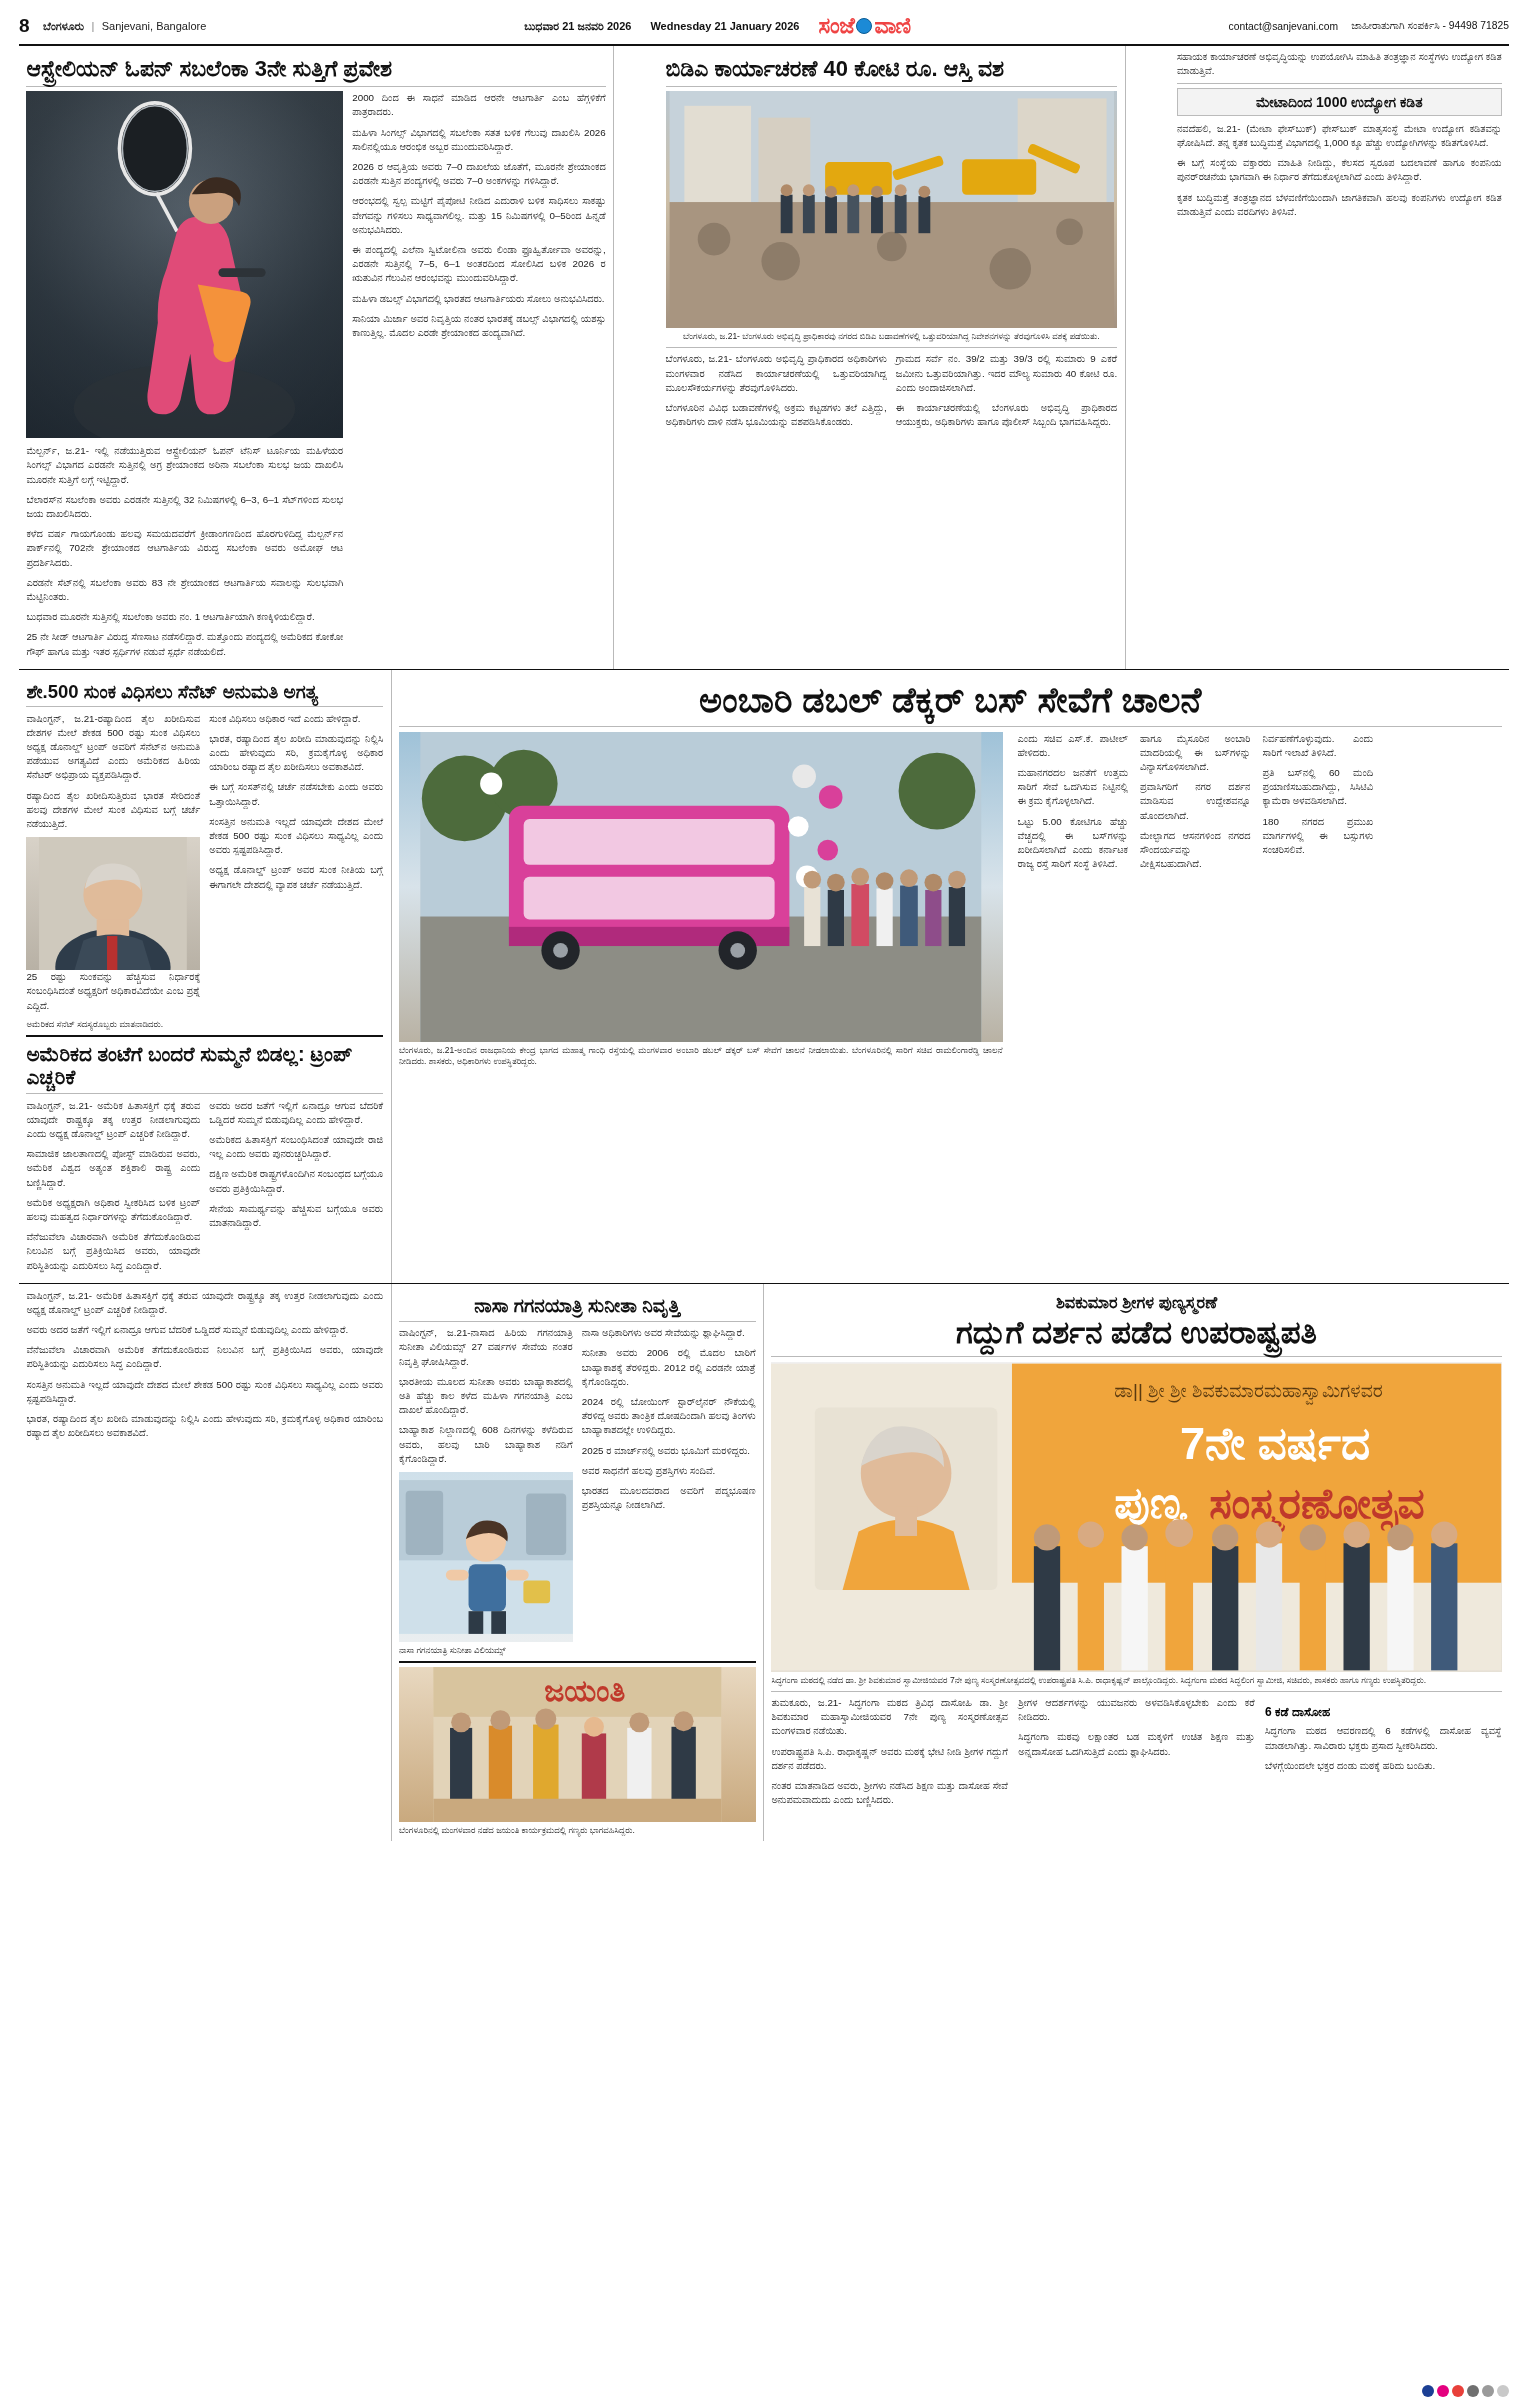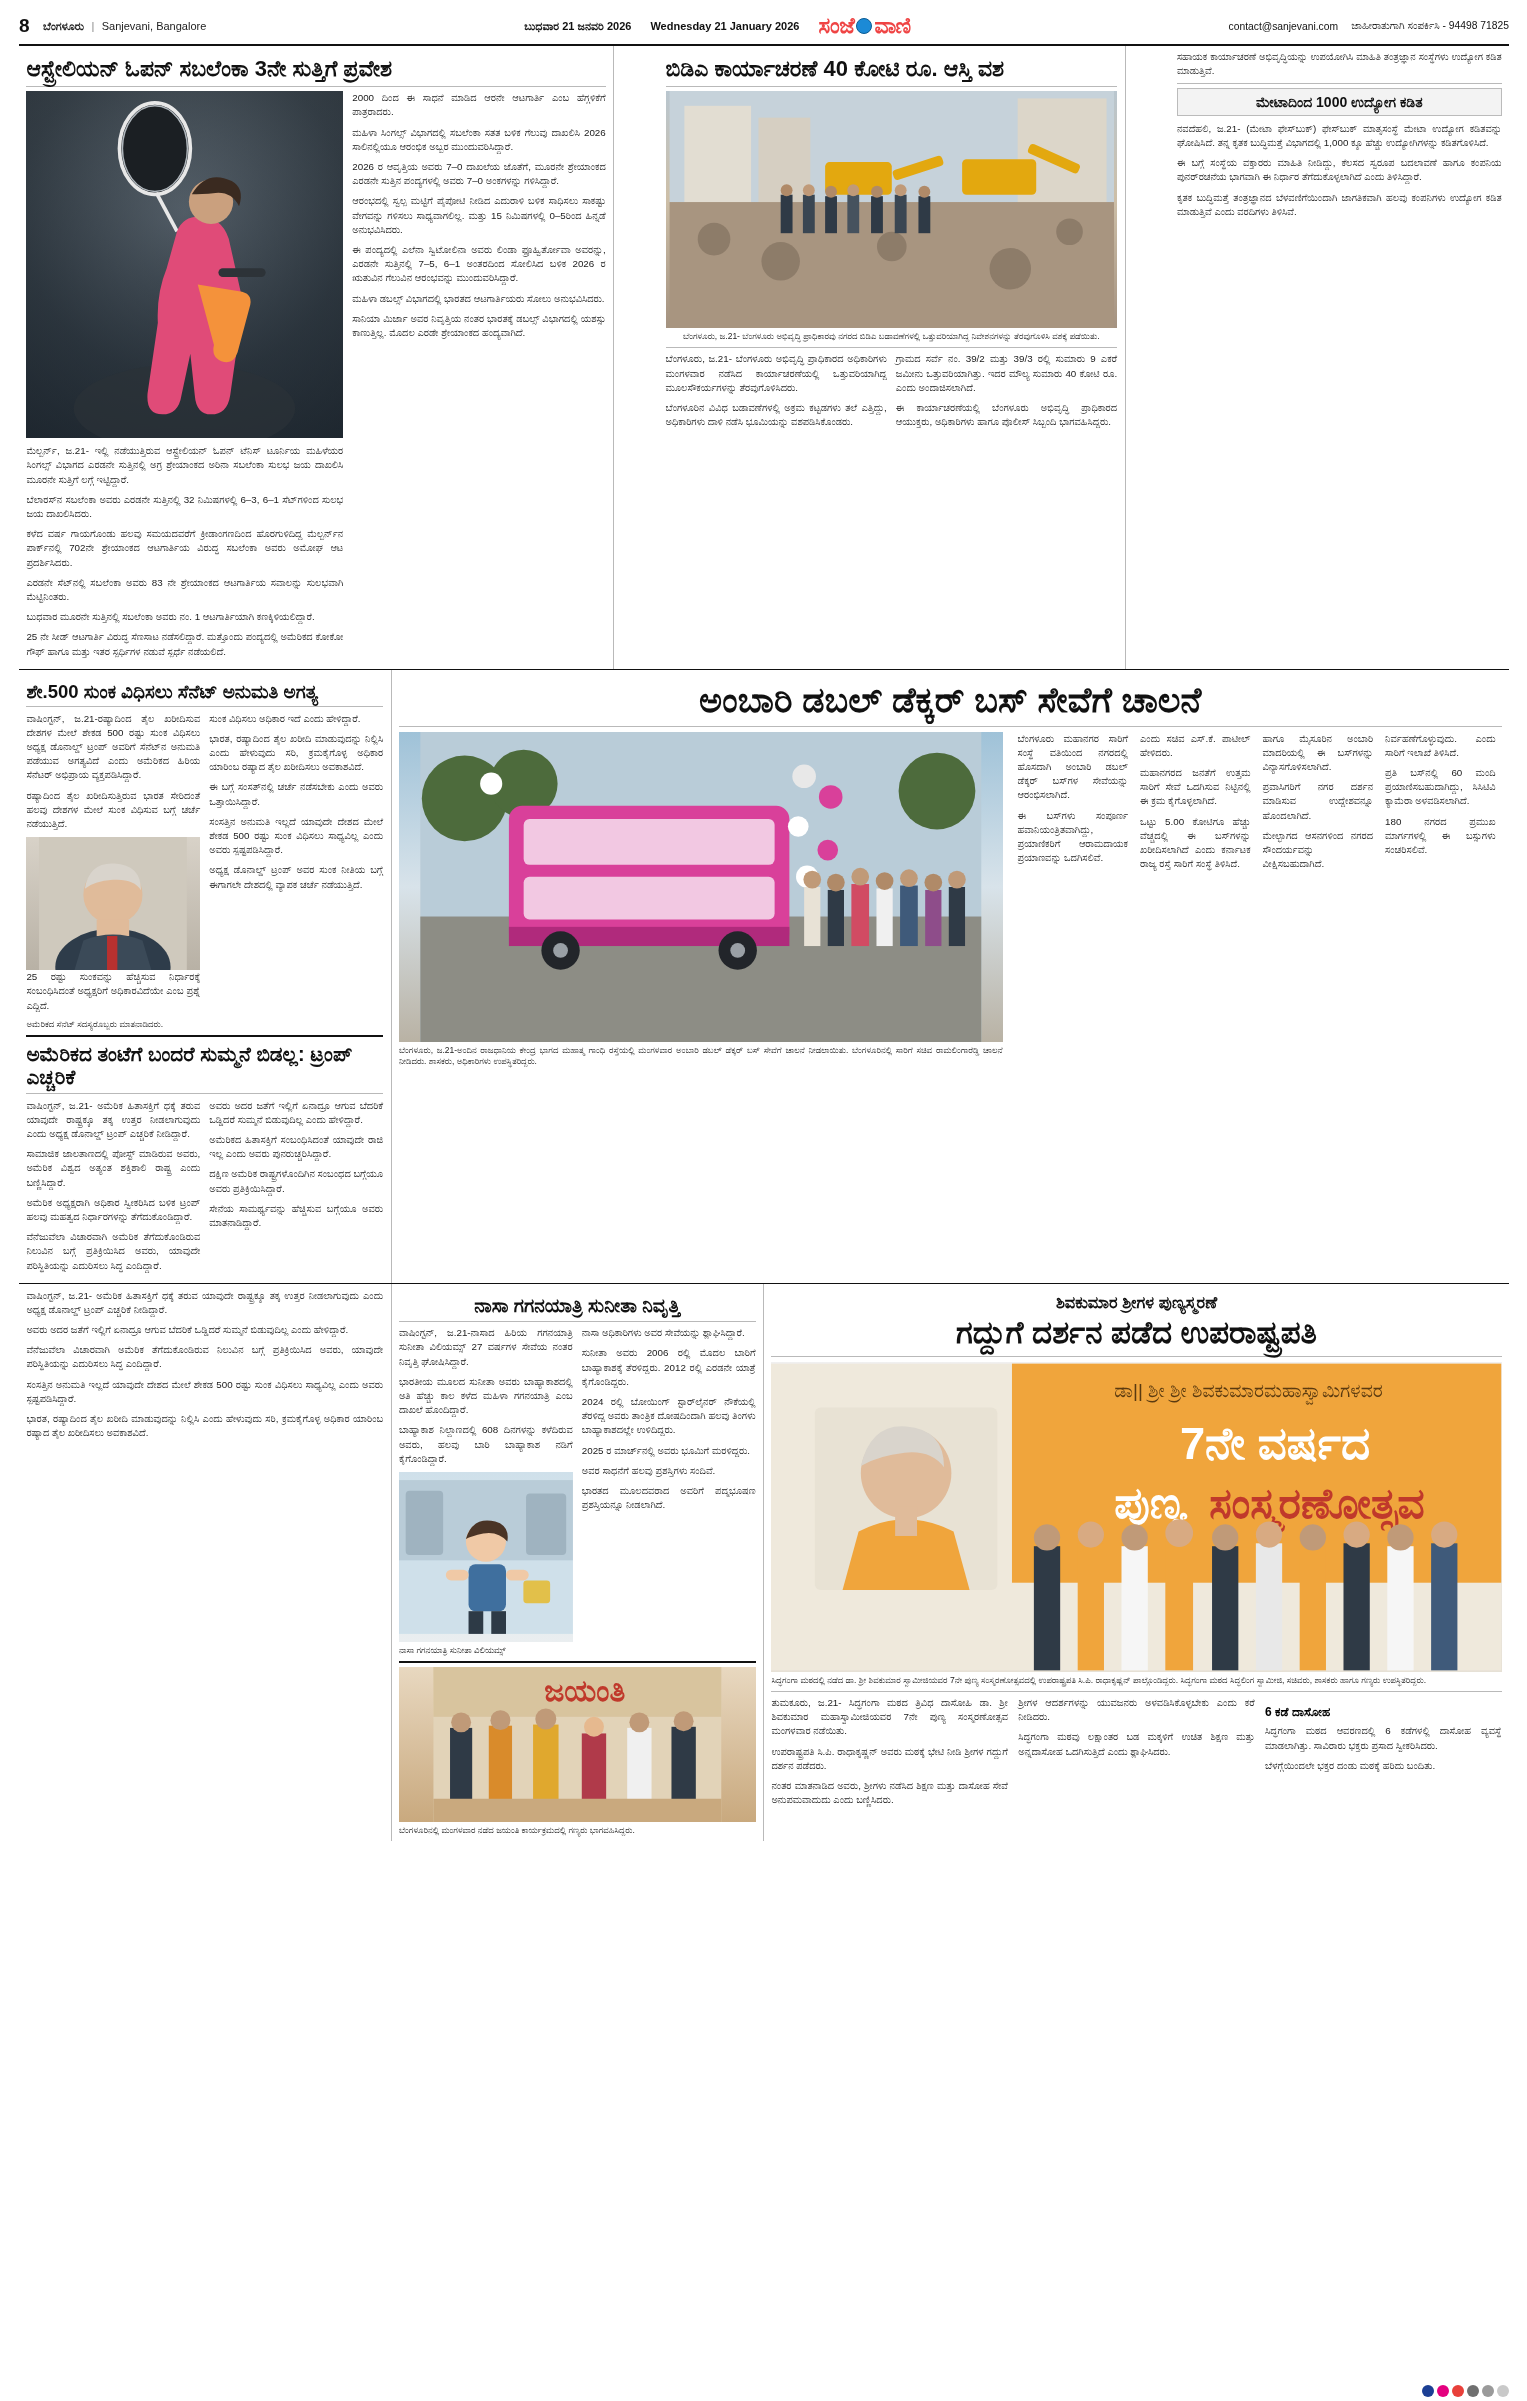--- a/index.html
+++ b/index.html
@@ -372,26 +372,22 @@
                 <rect x="684" y="214" width="22" height="76" fill="#8e4d8a"></rect>
                   <circle cx="695" cy="204" r="12" fill="#b08a68"></circle>
                 <rect x="716" y="210" width="22" height="80" fill="#2f3a46"></rect>
                   <circle cx="727" cy="200" r="12" fill="#c09a78"></circle>
               </g>
             </svg>
           </div>
           <div class="cap">ಬೆಂಗಳೂರು,       ಜ.21-ಅಂದಿನ ರಾಜಧಾನಿಯ ಕೇಂದ್ರ ಭಾಗದ ಮಹಾತ್ಮ ಗಾಂಧಿ ರಸ್ತೆಯಲ್ಲಿ ಮಂಗಳವಾರ ಅಂಬಾರಿ ಡಬಲ್ ಡೆಕ್ಕರ್ ಬಸ್ ಸೇವೆಗೆ ಚಾಲನೆ ನೀಡಲಾಯಿತು. ಬೆಂಗಳೂರಿನಲ್ಲಿ ಸಾರಿಗೆ ಸಚಿವ ರಾಮಲಿಂಗಾರೆಡ್ಡಿ ಚಾಲನೆ ನೀಡಿದರು. ಶಾಸಕರು, ಅಧಿಕಾರಿಗಳು ಉಪಸ್ಥಿತರಿದ್ದರು.</div>
         </div>
         <div style="grid-column: span 1; padding:0 6px;" class="body-kn">
-          <p>ಬೆಂಗಳೂರು ಮಹಾನಗರ ಸಾರಿಗೆ ಸಂಸ್ಥೆ ವತಿಯಿಂದ ನಗರದಲ್ಲಿ ಹೊಸದಾಗಿ ಅಂಬಾರಿ ಡಬಲ್ ಡೆಕ್ಕರ್ ಬಸ್‌ಗಳ ಸೇವೆಯನ್ನು ಆರಂಭಿಸಲಾಗಿದೆ.</p>
-          <p>ಈ ಬಸ್‌ಗಳು ಸಂಪೂರ್ಣ ಹವಾನಿಯಂತ್ರಿತವಾಗಿದ್ದು, ಪ್ರಯಾಣಿಕರಿಗೆ ಆರಾಮದಾಯಕ ಪ್ರಯಾಣವನ್ನು ಒದಗಿಸಲಿವೆ.</p>
-        </div>
-        <div style="grid-column: span 1; padding:0 6px;" class="body-kn">
           <p>ಎಂದು ಸಚಿವ ಎಸ್.ಕೆ. ಪಾಟೀಲ್ ಹೇಳಿದರು.</p>
-          <p>ಮಹಾನಗರದ ಜನತೆಗೆ ಉತ್ತಮ ಸಾರಿಗೆ ಸೇವೆ ಒದಗಿಸುವ ನಿಟ್ಟಿನಲ್ಲಿ ಈ ಕ್ರಮ ಕೈಗೊಳ್ಳಲಾಗಿದೆ.</p>
+          <p>ಮಹಾನಗರದಲ ಜನತೆಗೆ ಉತ್ತಮ ಸಾರಿಗೆ ಸೇವೆ ಒದಗಿಸುವ ನಿಟ್ಟಿನಲ್ಲಿ ಈ ಕ್ರಮ ಕೈಗೊಳ್ಳಲಾಗಿದೆ.</p>
           <p>ಒಟ್ಟು 5.00 ಕೋಟಿಗೂ ಹೆಚ್ಚು ವೆಚ್ಚದಲ್ಲಿ ಈ ಬಸ್‌ಗಳನ್ನು ಖರೀದಿಸಲಾಗಿದೆ ಎಂದು ಕರ್ನಾಟಕ ರಾಜ್ಯ ರಸ್ತೆ ಸಾರಿಗೆ ಸಂಸ್ಥೆ ತಿಳಿಸಿದೆ.</p>
         </div>
         <div style="grid-column: span 1; padding:0 6px;" class="body-kn">
           <p>ಹಾಗೂ ಮೈಸೂರಿನ ಅಂಬಾರಿ ಮಾದರಿಯಲ್ಲಿ ಈ ಬಸ್‌ಗಳನ್ನು ವಿನ್ಯಾಸಗೊಳಿಸಲಾಗಿದೆ.</p>
           <p>ಪ್ರವಾಸಿಗರಿಗೆ ನಗರ ದರ್ಶನ ಮಾಡಿಸುವ ಉದ್ದೇಶವನ್ನೂ ಹೊಂದಲಾಗಿದೆ.</p>
           <p>ಮೇಲ್ಭಾಗದ ಆಸನಗಳಿಂದ ನಗರದ ಸೌಂದರ್ಯವನ್ನು ವೀಕ್ಷಿಸಬಹುದಾಗಿದೆ.</p>
         </div>
         <div style="grid-column: span 1; padding:0 6px;" class="body-kn">
           <p>ನಿರ್ವಹಣೆಗೊಳ್ಳುವುದು. ಎಂದು ಸಾರಿಗೆ ಇಲಾಖೆ ತಿಳಿಸಿದೆ.</p>
           <p>ಪ್ರತಿ ಬಸ್‌ನಲ್ಲಿ 60 ಮಂದಿ ಪ್ರಯಾಣಿಸಬಹುದಾಗಿದ್ದು, ಸಿಸಿಟಿವಿ ಕ್ಯಾಮೆರಾ ಅಳವಡಿಸಲಾಗಿದೆ.</p>

